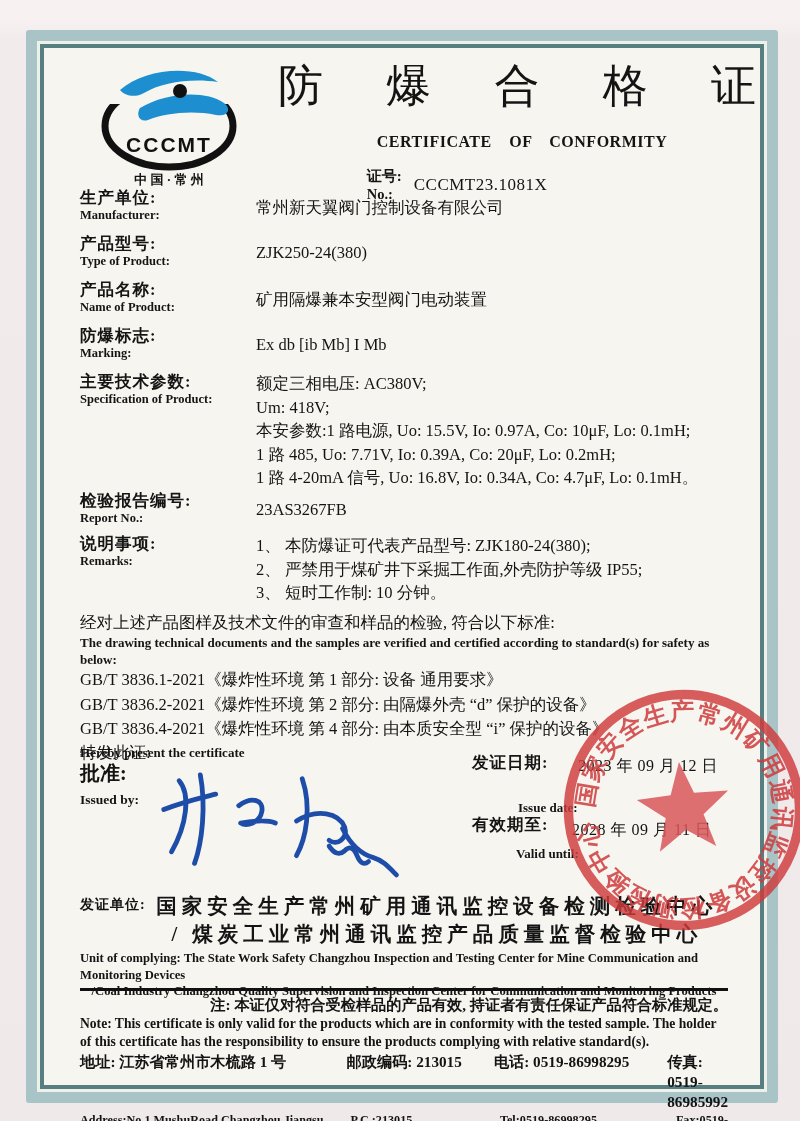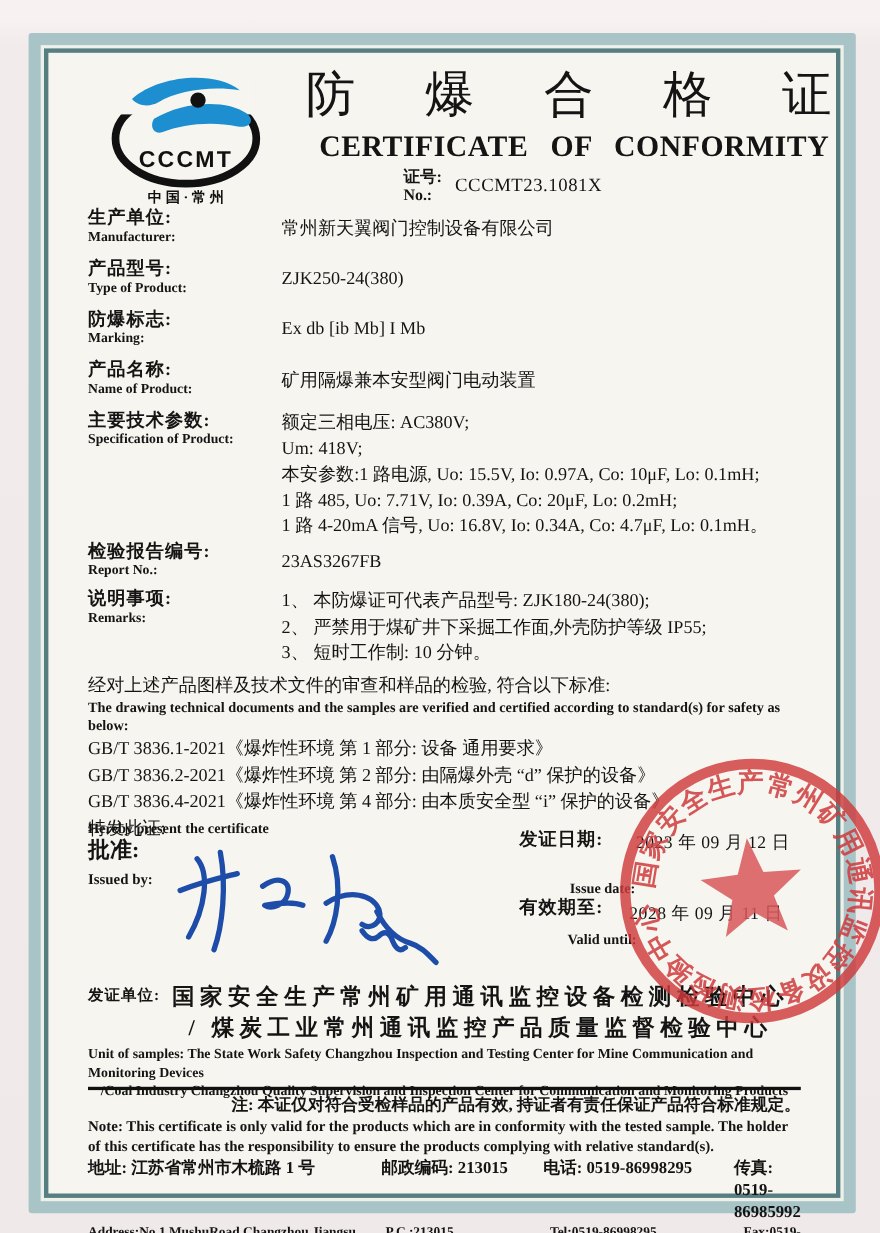--- a/index.html
+++ b/index.html
@@ -9,22 +9,22 @@
     background:#a8c4c6;padding:11px;box-sizing:border-box;border-radius:3px;}
   .frame-white{background:#eef0ea;padding:3px;height:100%;box-sizing:border-box;}
   .frame-dark{background:#577f82;padding:4px;height:100%;box-sizing:border-box;}
   .page{background:#f6f5ef;height:100%;box-sizing:border-box;padding:6px 32px 6px 36px;position:relative;}
 
   
   .header{display:flex;height:134px;}
   .logo-box{width:182px;flex:none;padding-top:8px;}
   .titlewrap{flex:1;text-align:center;padding-top:2px;}
   .title-cn{font-size:45px;letter-spacing:26px;white-space:nowrap;text-indent:16px;font-weight:500;}
-  .title-en{font-size:27px;font-weight:bold;word-spacing:13px;letter-spacing:.5px;margin-top:2px;}
-  .no-block{display:inline-flex;align-items:center;margin-top:2px;margin-left:-130px;justify-content:flex-end;}
+  .title-en{font-size:16px;font-weight:bold;word-spacing:13px;letter-spacing:.5px;margin-top:17px;}
+  .no-block{display:inline-flex;align-items:center;margin-top:16px;margin-left:-130px;justify-content:flex-end;}
   .no-labels{text-align:left;}
   .no-cn{font-size:15px;font-weight:bold;}
   .no-en{font-size:14.5px;font-weight:bold;}
   .no-value{font-size:17px;padding-left:12px;letter-spacing:.5px;}
 
   
   .frow{display:flex;margin-bottom:1px;}
   .flabel{width:176px;flex:none;}
   .flabel .cn{font-size:16.5px;font-weight:bold;letter-spacing:1px;line-height:20px;}
   .flabel .en{font-size:12.5px;font-weight:bold;line-height:15px;}
@@ -121,31 +121,31 @@
       </div>
       <div class="frow simple">
         <div class="flabel">
                 <div class="cn">产品型号:</div>
                 <div class="en">Type of Product:</div>
               </div>
         <div class="fvalue">ZJK250-24(380)</div>
       </div>
       <div class="frow simple">
         <div class="flabel">
+                <div class="cn">产品名称:</div>
+                <div class="en">Name of Product:</div>
+              </div>
+        <div class="fvalue">矿用隔爆兼本安型阀门电动装置</div>
+      </div>
+      <div class="frow simple">
+        <div class="flabel">
                 <div class="cn">防爆标志:</div>
                 <div class="en">Marking:</div>
               </div>
         <div class="fvalue">Ex db [ib Mb] I Mb</div>
-      </div>
-      <div class="frow simple">
-        <div class="flabel">
-                <div class="cn">产品名称:</div>
-                <div class="en">Name of Product:</div>
-              </div>
-        <div class="fvalue">矿用隔爆兼本安型阀门电动装置</div>
       </div>
 
       <div class="frow spec">
         <div class="flabel">
                 <div class="cn">主要技术参数:</div>
                 <div class="en">Specification of Product:</div>
               </div>
         <div class="fvalue">
           <div class="vline">额定三相电压: AC380V;</div>
           <div class="vline">Um: 418V;</div>
@@ -220,21 +220,21 @@
       </div>
 
       <div class="approval">
         <div class="app-row">
           <div class="app-label">发证单位:</div>
           <div class="app-names">
             <div class="app-name1">国家安全生产常州矿用通讯监控设备检测检验中心</div>
             <div class="app-name2">/ 煤炭工业常州通讯监控产品质量监督检验中心</div>
           </div>
         </div>
-        <div class="app-en1"><span>Unit of samples:</span> <span>The State Work Safety Changzhou Inspection and Testing Center for Mine Communication and Monitoring Devices</span></div>
+        <div class="app-en1"><span>Unit of complying:</span> <span>The State Work Safety Changzhou Inspection and Testing Center for Mine Communication and Monitoring Devices</span></div>
         <div class="app-en2">/Coal Industry Changzhou Quality Supervision and Inspection Center for Communication and Monitoring Products</div>
       </div>
 
       <hr class="rule">
 
       <div>
         <div class="note-cn">注: 本证仅对符合受检样品的产品有效, 持证者有责任保证产品符合标准规定。</div>
         <div class="note-en">Note: This certificate is only valid for the products which are in conformity with the tested sample. The holder of this certificate has the responsibility to ensure the products complying with relative standard(s).</div>
       </div>
 

